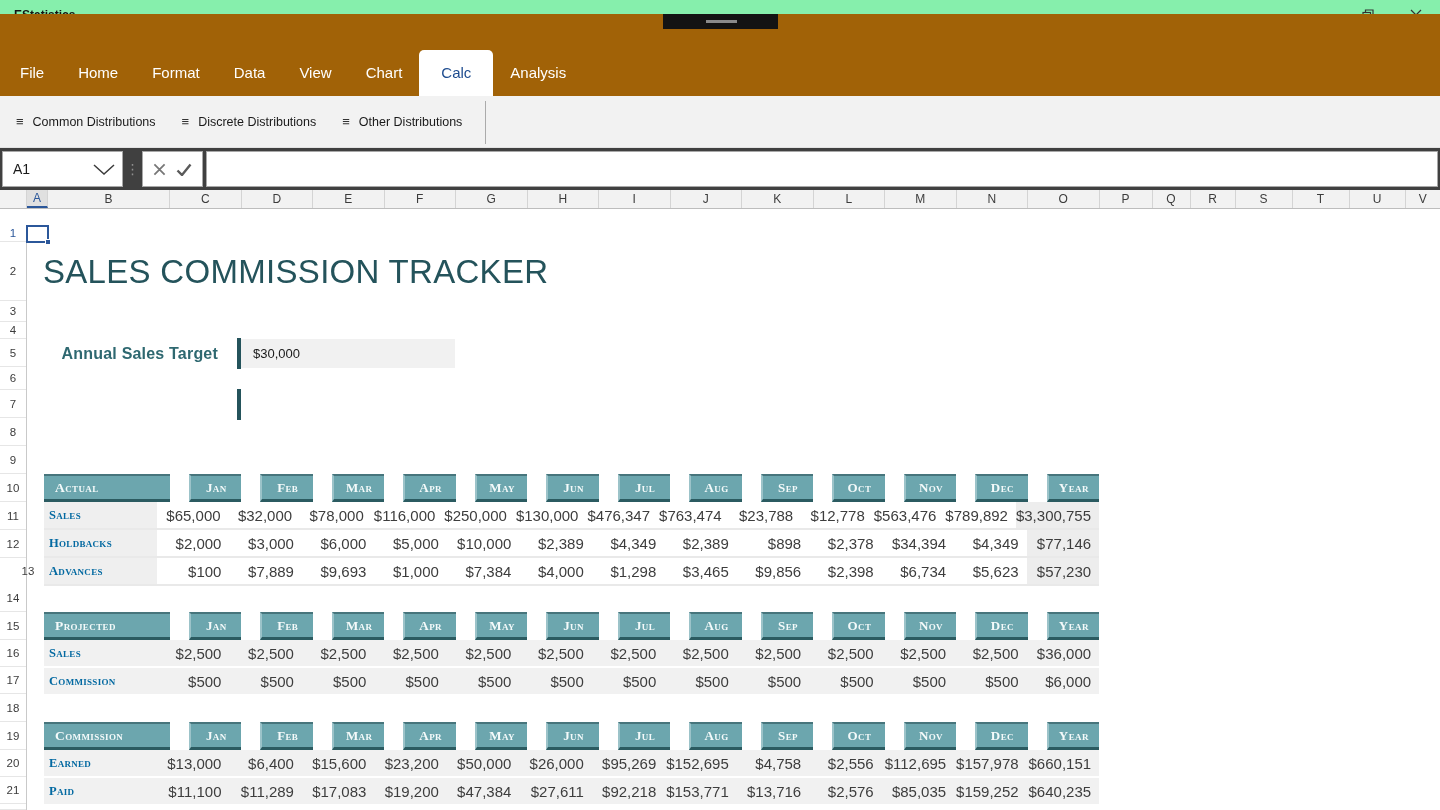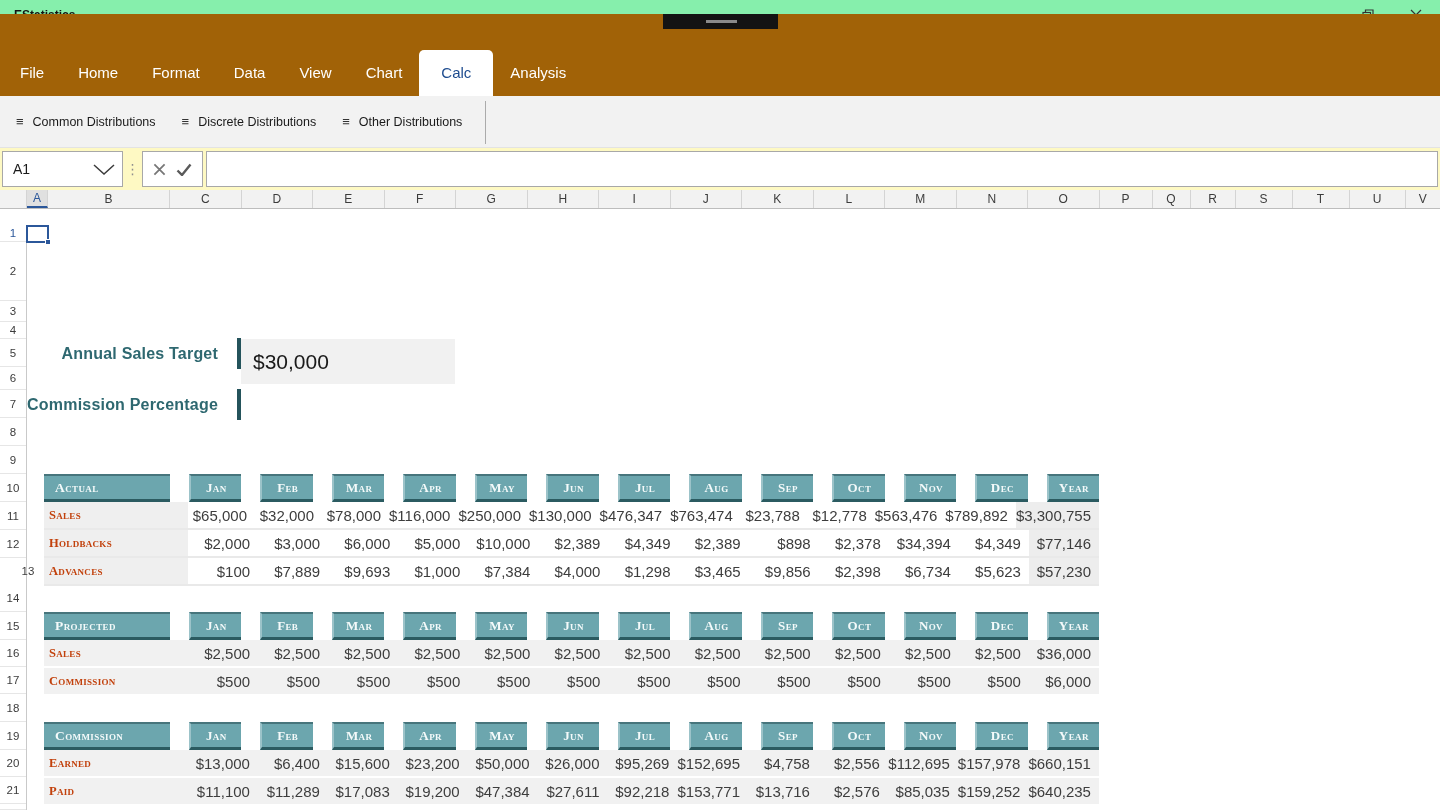--- a/index.html
+++ b/index.html
@@ -20,21 +20,21 @@
   .tab { color:#ffffff; font-size:15px; height:46px; line-height:46px; padding:0 17px; white-space:nowrap; }
   .tab.active { background:#ffffff; color:#1E4C8F; border-radius:5px 5px 0 0; padding:0 22px; }
 
   
   .toolbar { position:relative; height:51px; background:#F2F2F2; display:flex; align-items:center; padding-left:16px; }
   .tool-item { display:flex; align-items:center; margin-right:26px; font-size:12.5px; color:#1a1a1a; }
   .tool-icon { font-size:13px; color:#333; margin-right:9px; }
   .toolbar-divider { position:absolute; left:485px; top:5px; bottom:3px; width:1px; background:#ABABAB; }
 
   
-  .formula-row { height:43px; background:#fef9c3; border-top:1px solid #E3E3E3; display:flex; align-items:center; }
+  .formula-row { height:43px; background:#404040; border-top:1px solid #E3E3E3; display:flex; align-items:center; }
   .name-box { margin-left:2px; width:121px; height:36px; background:#fff; border:1px solid #A8A8A8; display:flex; align-items:center; }
   .name-text { padding-left:10px; font-size:14px; color:#1a1a1a; flex:1; }
   .name-chevron { margin-right:7px; }
   .dots { width:19px; text-align:center; color:#8f8f8f; font-size:14px; }
   .fx-box { width:61px; height:36px; background:#fff; border:1px solid #A8A8A8; display:flex; align-items:center; justify-content:space-evenly; }
   .formula-input { flex:1; height:36px; margin:0 2px 0 3px; background:#fff; border:1px solid #A8A8A8; font-size:14px; padding:0 8px; outline:none; font-family:"Liberation Sans",sans-serif; }
 
   
   .col-headers { height:19px; display:flex; background:#F2F2F2; border-bottom:1px solid #BDBDBD; font-size:12px; color:#3c3c3c; }
   .col-h { border-right:1px solid #D4D4D4; display:flex; align-items:center; justify-content:center; height:100%; }
@@ -50,34 +50,34 @@
 
   .sel-box { position:absolute; left:26px; top:0; width:23px; height:18px; border:2px solid #2B579A; }
   .sel-handle { position:absolute; right:-4px; bottom:-4px; width:6px; height:6px; background:#2B579A; border:1px solid #fff; }
 
   .sheet-title { position:absolute; left:43px; top:28px; font-size:33px; color:#24535B; letter-spacing:0.3px; white-space:nowrap; }
 
   .param { position:absolute; height:29px; }
   .param-label { position:absolute; left:24px; width:194px; top:0; height:29px; display:flex; align-items:center; justify-content:flex-end;
                  font-family:Liberation Sans, sans-serif; font-weight:bold; font-size:16px; color:#2E6870; letter-spacing:0.2px; white-space:nowrap; }
   .param-bar { position:absolute; left:237px; top:-1px; width:4px; height:31px; background:#24535B; }
-  .param-value { position:absolute; left:241px; top:0; width:214px; height:45px; background:#F1F1F1; display:flex; align-items:center;
-                 padding-left:12px; font-size:21px; color:#1a1a1a; }
+  .param-value { position:absolute; left:241px; top:0; width:214px; height:29px; background:#F1F1F1; display:flex; align-items:center;
+                 padding-left:12px; font-size:13px; color:#1a1a1a; }
 
   .tbl { position:absolute; left:44px; width:1055px; }
   .t-head { display:flex; height:28px; }
   .t-hlabel { width:126px; background:#6CA6AE; border-top:2px solid #47757C; border-bottom:3px solid #2B5B61;
               color:#F4FAFA; font-family:"Liberation Serif",serif; font-variant-caps:small-caps; font-weight:bold;
               font-size:13.5px; letter-spacing:0.4px; display:flex; align-items:center; padding-left:11px; }
   .t-hcell { flex:1; margin-left:19px; background:#6CA6AE; border-top:2px solid #47757C; border-bottom:3px solid #2B5B61;
              border-left:2px solid #9CC3C9; color:#F4FAFA; font-family:"Liberation Serif",serif; font-variant-caps:small-caps;
              font-weight:bold; font-size:13px; letter-spacing:0.4px; display:flex; align-items:center; justify-content:center; }
   .t-row { display:flex; height:28px; }
-  .t-rlabel { width:144px; display:flex; align-items:center; padding-left:5px; font-family:"Liberation Serif",serif;
-              font-variant-caps:small-caps; font-weight:bold; font-size:12.5px; letter-spacing:0.3px; color:#c2410c; }
+  .t-rlabel { width:113px; display:flex; align-items:center; padding-left:5px; font-family:"Liberation Serif",serif;
+              font-variant-caps:small-caps; font-weight:bold; font-size:12.5px; letter-spacing:0.3px; color:#0369a1; }
   .t-cell { flex:1; display:flex; align-items:center; justify-content:flex-end; padding-right:8px; font-size:15px; color:#3d3d3d; }
   .tbl.white .t-row { background:#fff; border-bottom:2px solid #E9E9E9; }
   .tbl.white .t-rlabel { background:#EFEFEF; }
   .tbl.gray .t-row { border-bottom:2px solid #FFFFFF; }
   .tbl.gray .t-rlabel { background:#F1F1F1; }
   .tbl.gray .t-cell { background:#F1F1F1; }
   .t-cell.year { background:#EDEDED; }
 </style>
 </head>
 <body>
@@ -206,28 +206,28 @@
       <div class="row-h" style="height: 28px;">19</div>
       <div class="row-h" style="height: 27px;">20</div>
       <div class="row-h" style="height: 27px;">21</div>
       <div class="row-h" style="height: 6px;"></div>
     </div>
 
   <div class="sel-box">
     <div class="sel-handle"></div>
   </div>
 
+  <div class="sheet-title">SALES COMMISSION TRACKER</div>
 
   <div class="param" style="top:114px;left:0;width:460px;">
     <div class="param-label">Annual Sales Target</div>
     <div class="param-bar"></div>
     <div class="param-value">$30,000</div>
   </div>
   <div class="param" style="top:165px;left:0;width:460px;">
-    <div class="param-label">Commission Percentage</div>
     <div class="param-bar"></div>
   </div>
 
   <div id="tables">
       <div class="tbl white" style="top: 249px;">
         <div class="t-head">
           <div class="t-hlabel">Actual</div>
           <div class="t-hcell">Jan</div>
           <div class="t-hcell">Feb</div>
           <div class="t-hcell">Mar</div>

